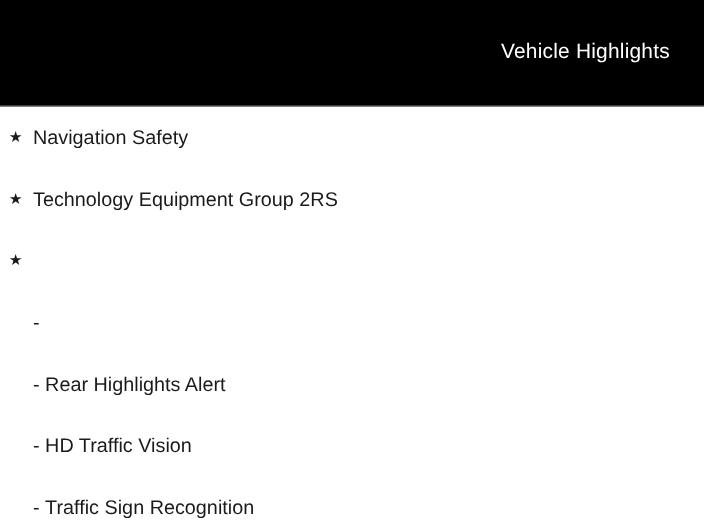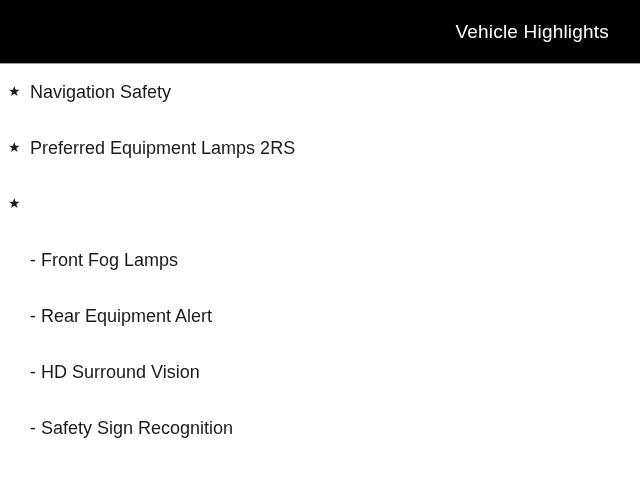--- a/index.html
+++ b/index.html
@@ -8,21 +8,21 @@
   }
   body {
     width: 640px;
     height: 480px;
     overflow: hidden;
     background: var(--body-bg, #ffffff);
     font-family: "Liberation Sans", sans-serif;
     color: var(--text-color, #1a1a1a);
   }
   .header {
-    height: 64px;
+    height: 97px;
     box-sizing: border-box;
     background: var(--header-bg, #000000);
     display: flex;
     align-items: center;
     justify-content: flex-end;
     padding-right: 31px;
     border-bottom: 1px solid #9b9b9b;
   }
   .header .title {
     color: var(--header-text, #ffffff);
@@ -63,34 +63,33 @@
   <span class="title">Vehicle Highlights</span>
 </div>
 
 <div class="list">
     <div class="row star">
     <span class="bullet">★</span>
     <span class="label">Navigation Safety</span>
   </div>
     <div class="row star">
     <span class="bullet">★</span>
-    <span class="label">Preferred Equipment Lamps 2RS</span>
+    <span class="label">Technology Equipment Group 2RS</span>
   </div>
     <div class="row star">
     <span class="bullet">★</span>
   </div>
     <div class="row sub">
     <span class="bullet">-</span>
-    <span class="label">Front Fog Lamps</span>
   </div>
     <div class="row sub">
     <span class="bullet">-</span>
-    <span class="label">Rear Equipment Alert</span>
+    <span class="label">Rear Highlights Alert</span>
   </div>
     <div class="row sub">
     <span class="bullet">-</span>
-    <span class="label">HD Surround Vision</span>
+    <span class="label">HD Traffic Vision</span>
   </div>
     <div class="row sub">
     <span class="bullet">-</span>
-    <span class="label">Safety Sign Recognition</span>
+    <span class="label">Traffic Sign Recognition</span>
   </div>
   </div>
 
 </body></html>

